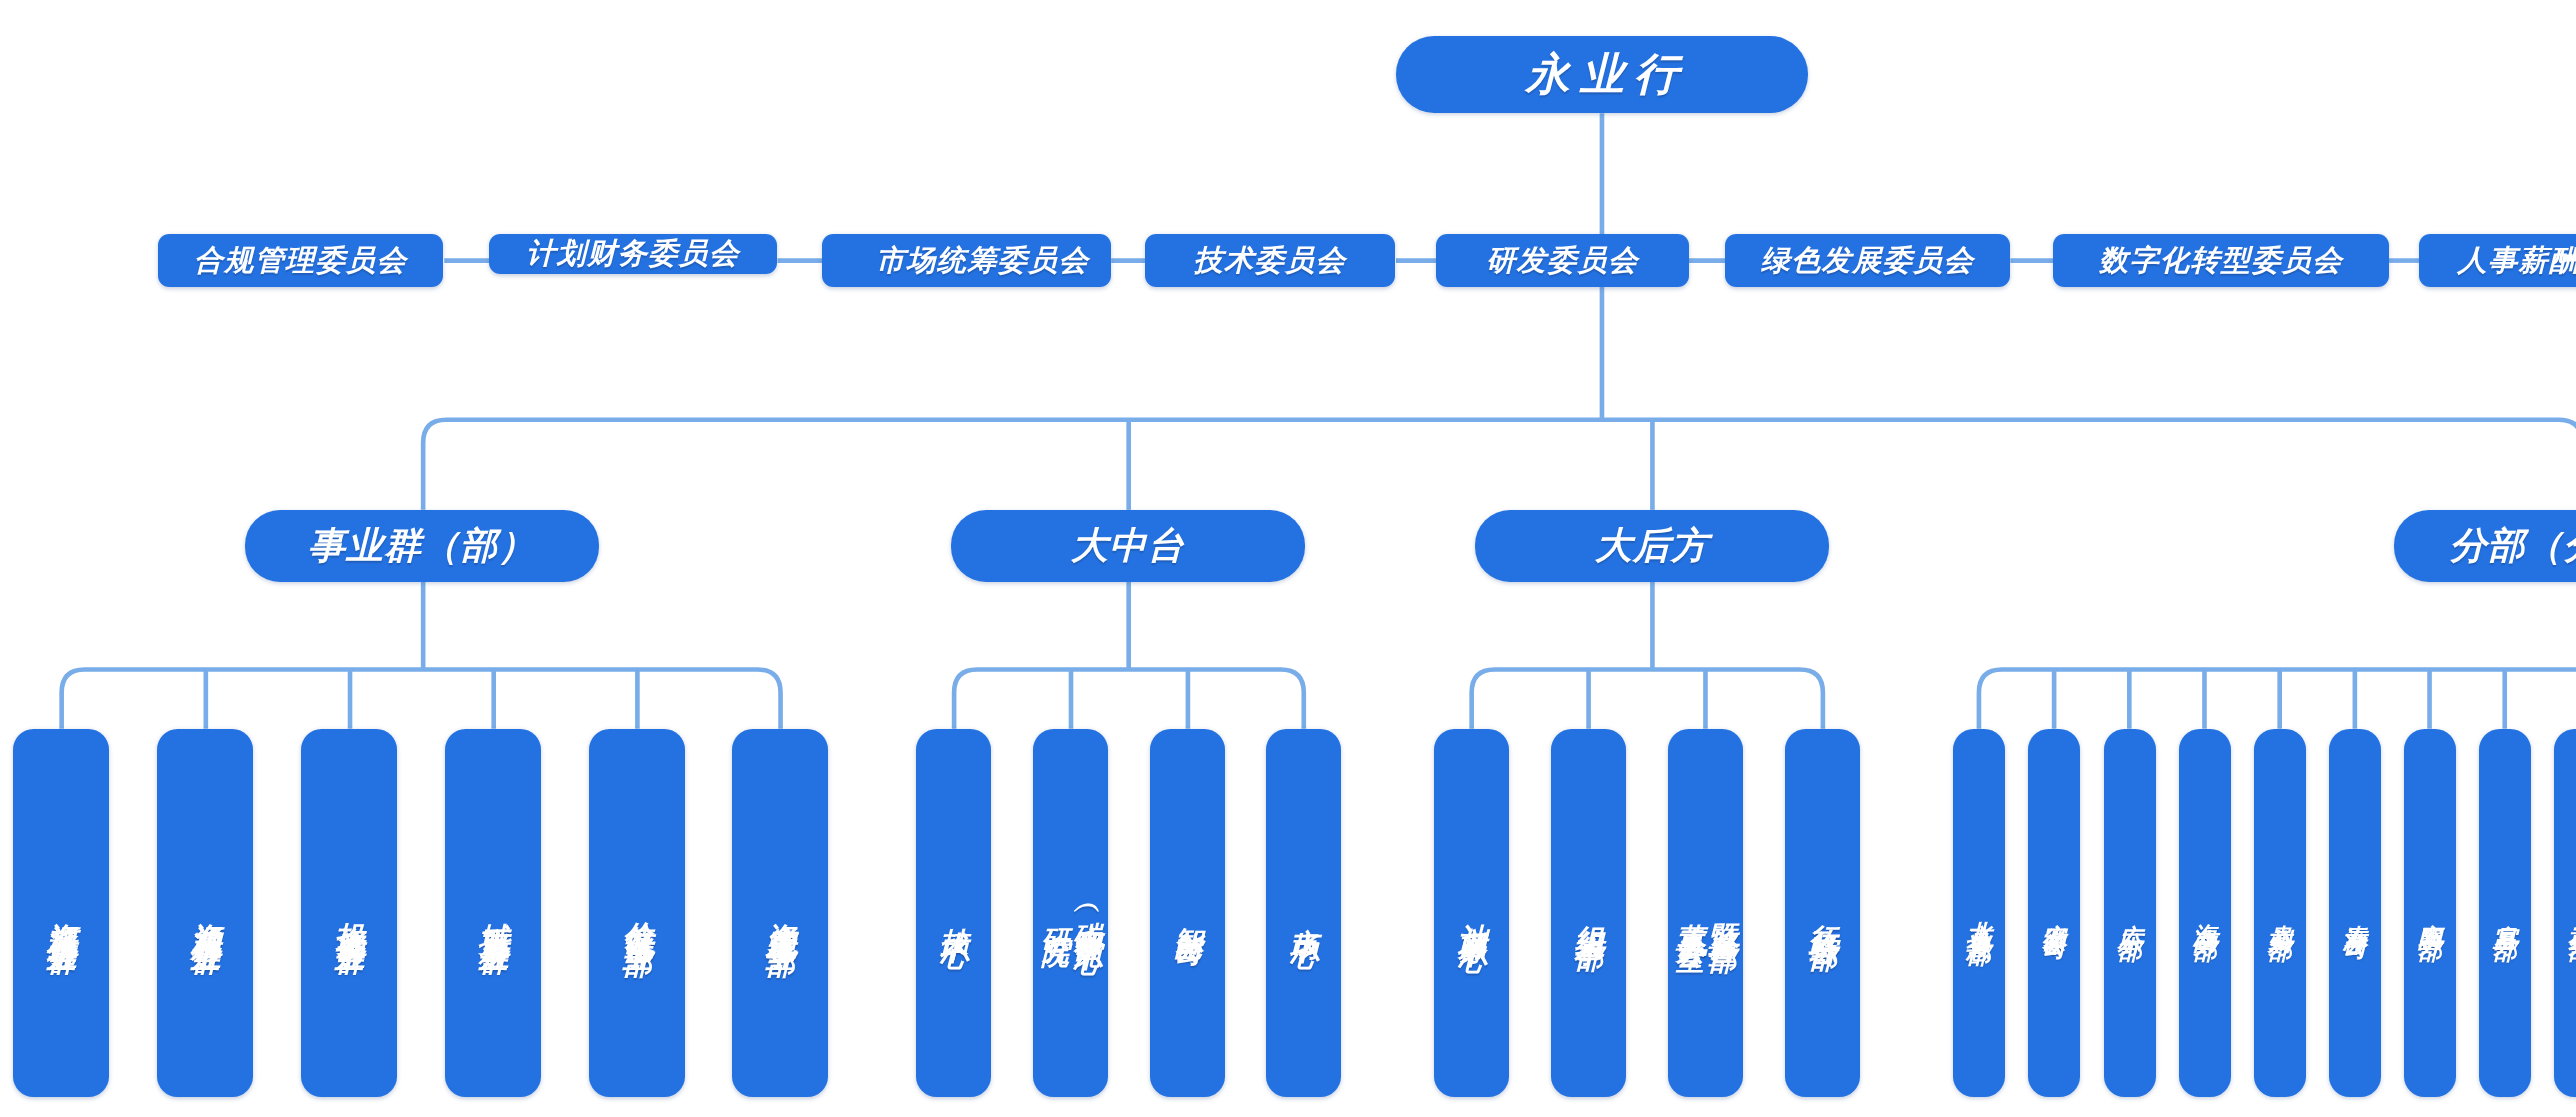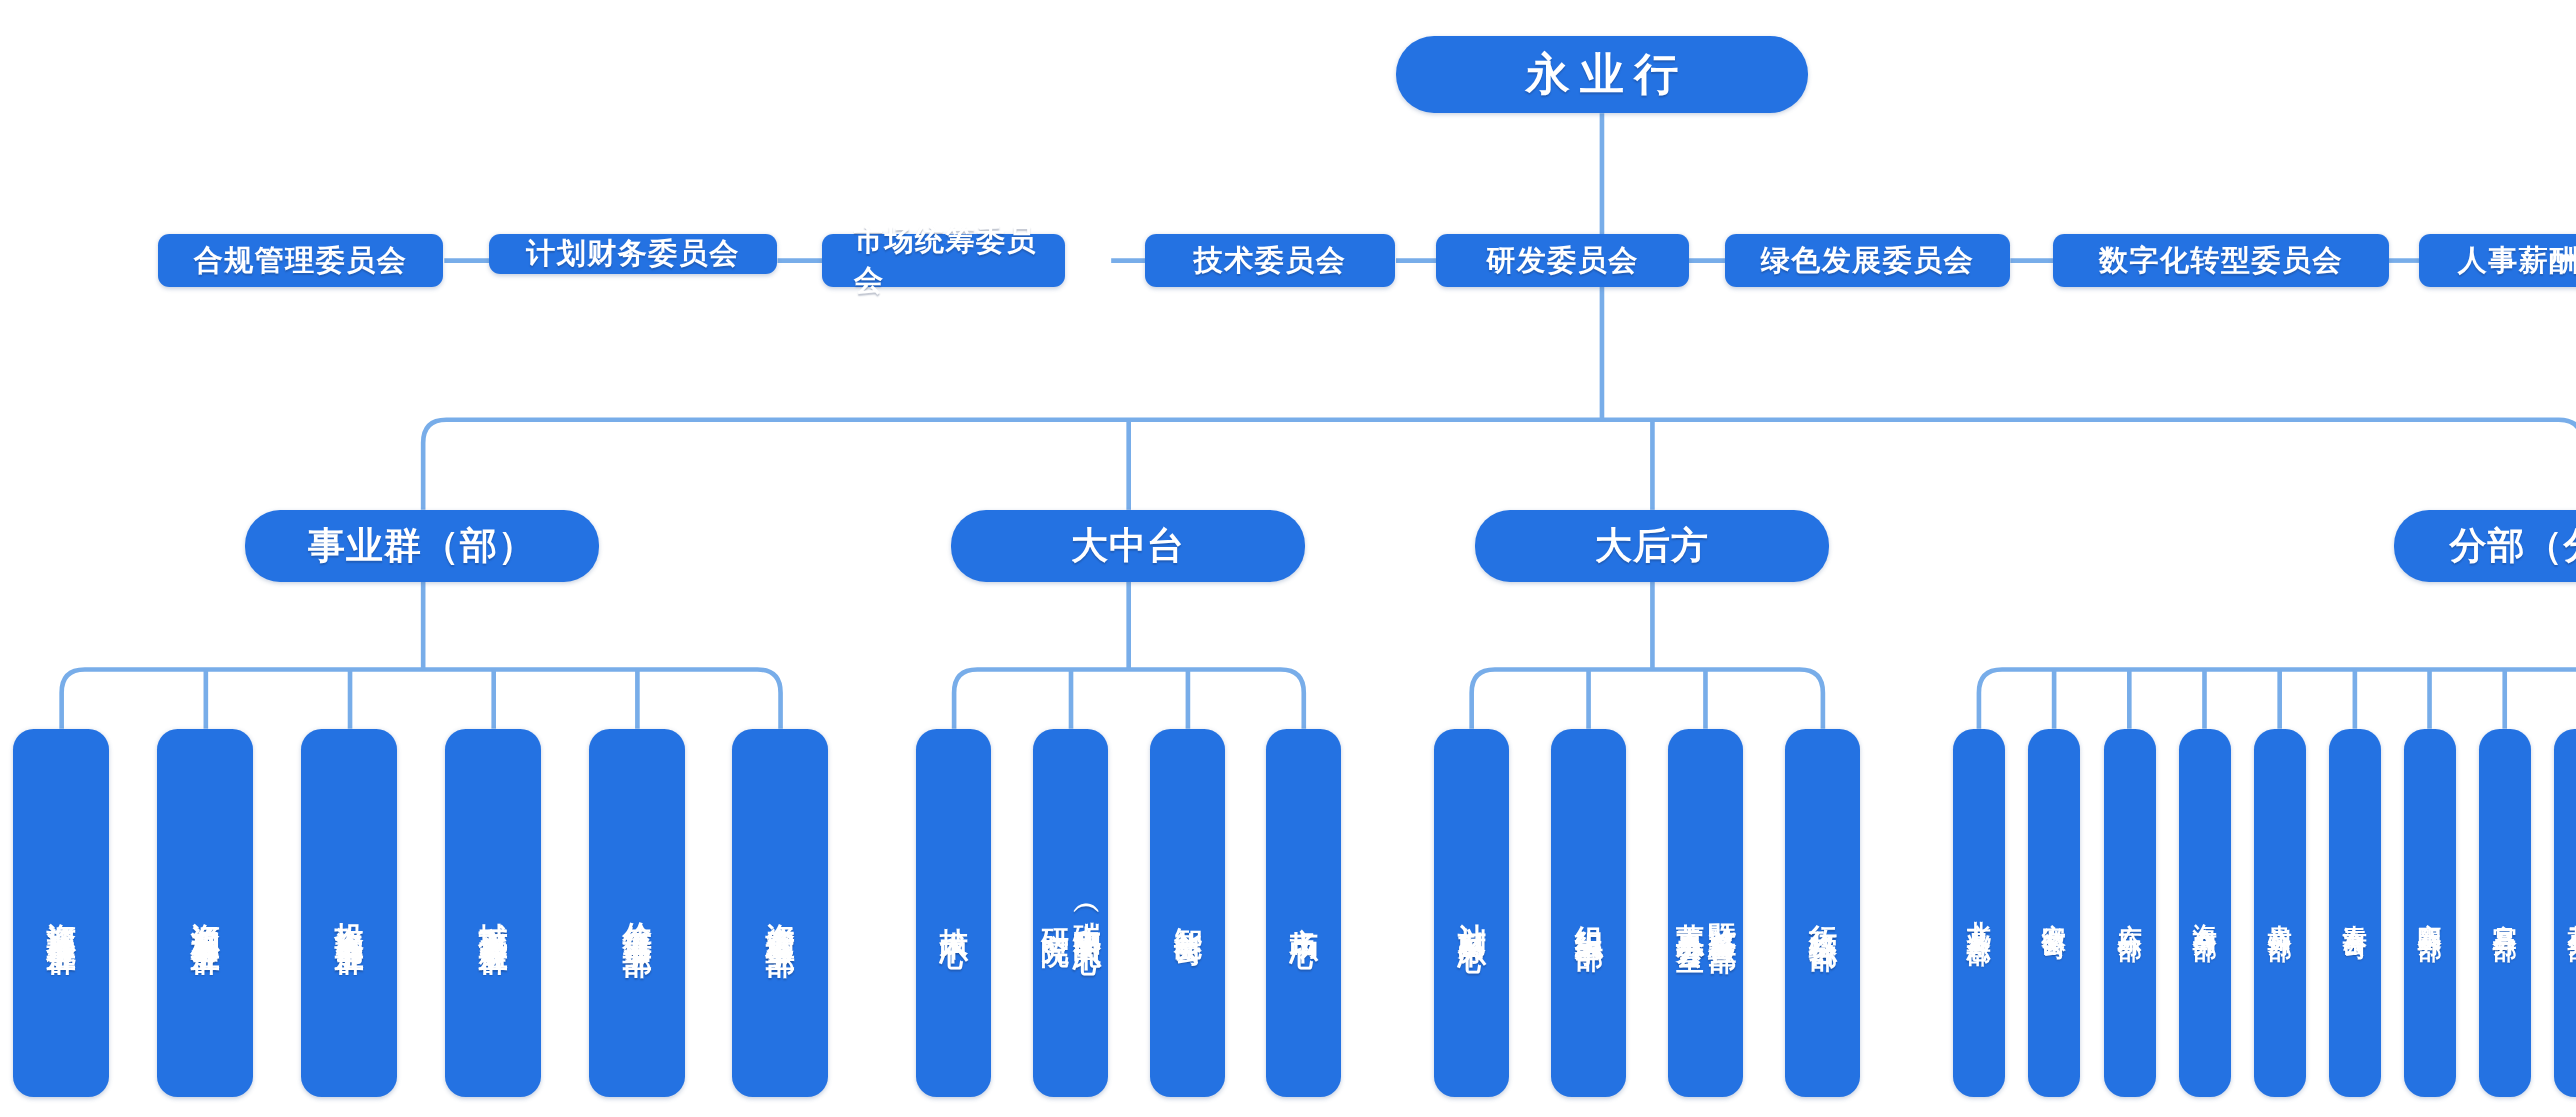--- a/index.html
+++ b/index.html
@@ -3,21 +3,21 @@
 <meta charset="utf-8">
 <style>
   html,body{margin:0;padding:0;background:#ffffff;}
   :root{--blue:#2472e2;--line:#78ade9;}
   #stage{position:relative;width:3207px;height:1117px;background:#ffffff;overflow:hidden;
          font-family:"Liberation Sans", sans-serif;}
   #connectors{position:absolute;left:0;top:0;}
   .node{position:absolute;background:var(--blue);color:#ffffff;font-weight:bold;
         display:flex;align-items:center;justify-content:center;
         box-shadow:0 1.5px 4.6px rgba(70,100,150,.30);box-sizing:border-box;}
-  .lbl{text-shadow:0 1.5px 1.5px rgba(20,40,80,.28);}
+  .lbl{text-shadow:0 1.5px 1.5px rgba(20,40,80,.28);font-style:italic;}
   .root-node{border-radius:38px;font-size:44px;letter-spacing:10.3px;text-indent:10.3px;}
   .committee{border-radius:11.3px;font-size:29px;letter-spacing:1.5px;}
   .pill{border-radius:35px;font-size:37px;letter-spacing:1px;}
   .vnode{border-radius:20.6px;}
   .vnode .lbl{writing-mode:vertical-lr;text-orientation:mixed;white-space:pre-line;
               text-align:center;line-height:1.15;letter-spacing:4.1px;}
 </style>
 </head>
 <body>
 
@@ -71,21 +71,21 @@
   <div class="node root-node" id="root-node" style="left:1396px;top:36px;width:412px;height:77px;">
     <span class="lbl">永业行</span>
   </div>
 
 <div class="node committee" style="left: 158px; top: 234px; width: 285px; height: 53px; justify-content: center;">
       <span class="lbl">合规管理委员会</span>
     </div>
     <div class="node committee" style="left: 489px; top: 234px; width: 288px; height: 40px;">
       <span class="lbl">计划财务委员会</span>
     </div>
-    <div class="node committee" style="left: 822px; top: 234px; width: 243px; height: 53px; padding-left: 32px;">
+    <div class="node committee" style="left: 822px; top: 234px; width: 289px; height: 53px; padding-left: 32px;">
       <span class="lbl">市场统筹委员会</span>
     </div>
     <div class="node committee" style="left: 1145px; top: 234px; width: 250px; height: 53px;">
       <span class="lbl">技术委员会</span>
     </div>
     <div class="node committee" style="left: 1436px; top: 234px; width: 253px; height: 53px;">
       <span class="lbl">研发委员会</span>
     </div>
     <div class="node committee" style="left: 1725px; top: 234px; width: 285px; height: 53px;">
       <span class="lbl">绿色发展委员会</span>

